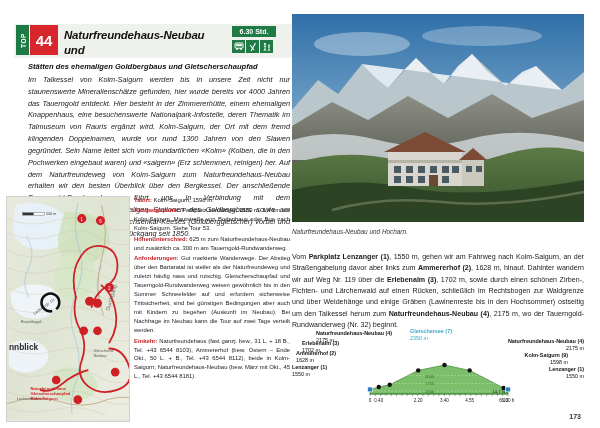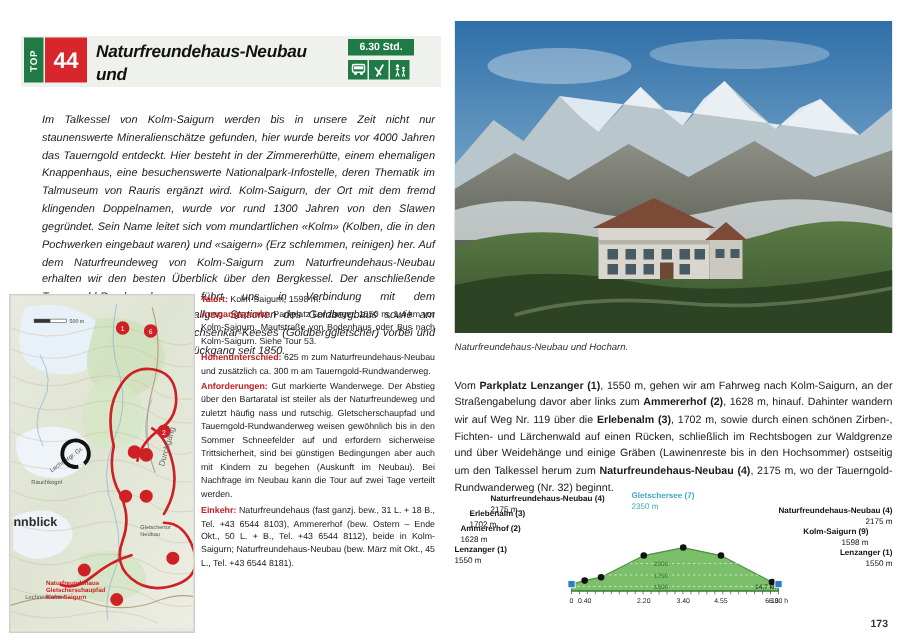--- a/index.html
+++ b/index.html
@@ -92,21 +92,21 @@
   #info-col {
     position:absolute; left:134px; top:196px; width:156px; height:228px;
     font-size:5.9px; line-height:1.52; color:#1b1b1b;
     text-align:justify;
     overflow:hidden;
   }
   #info-col p { margin:0 0 1.5px 0; }
   #info-col b { color:#c22026; }
 
   
-  #right-col { position:absolute; left:300px; top:0; width:298px; height:428px; }
+  #right-col { position:absolute; left:289px; top:0; width:298px; height:428px; }
 
   #photo {
     position:absolute; left:3px; top:14px; width:292px; height:208px;
     overflow:hidden;
   }
   #photo-caption {
     position:absolute; left:3px; top:228px; width:292px;
     font-size:6.4px; font-style:italic; color:#333;
   }
   #desc {
@@ -170,20 +170,21 @@
       <div class="pict">
         <svg width="10" height="10" viewBox="0 0 10 10">
             <circle cx="3" cy="2" r="1.1" fill="#fff"></circle>
             <path d="M3 3.3 L3 6.5 M1.8 4.3 L4.2 4.3 M3 6.5 L1.9 9 M3 6.5 L4.1 9" stroke="#fff" stroke-width=".8" fill="none"></path>
             <circle cx="7" cy="3.4" r="0.9" fill="#fff"></circle>
             <path d="M7 4.4 L7 6.8 M6 5.2 L8 5.2 M7 6.8 L6.2 9 M7 6.8 L7.8 9" stroke="#fff" stroke-width=".7" fill="none"></path>
           </svg>
       </div>
     </div>
 
+    <div id="subhead">Stätten des ehemaligen Goldbergbaus und Gletscherschaupfad</div>
     <div id="intro">Im Talkessel von Kolm-Saigurn werden bis in unsere Zeit nicht nur staunenswerte Mineralienschätze gefunden, hier wurde bereits vor 4000 Jahren das Tauerngold entdeckt. Hier besteht in der Zimmererhütte, einem ehemaligen Knappenhaus, eine besuchenswerte Nationalpark-Infostelle, deren Thematik im Talmuseum von Rauris ergänzt wird. Kolm-Saigurn, der Ort mit dem fremd klingenden Doppelnamen, wurde vor rund 1300 Jahren von den Slawen gegründet. Sein Name leitet sich vom mundartlichen «Kolm» (Kolben, die in den Pochwerken eingebaut waren) und «saigern» (Erz schlemmen, reinigen) her. Auf dem Naturfreundeweg von Kolm-Saigurn zum Naturfreundehaus-Neubau erhalten wir den besten Überblick über den Bergkessel. Der anschließende Tauerngold-Rundwanderweg führt uns in Verbindung mit dem Gletscherschaupfad an ehemaligen Stationen des Goldbergbaus sowie am Gletschertor des Vogelmaier-Ochsenkar-Keeses (Goldberggletscher) vorbei und verdeutlicht uns den Gletscherrückgang seit 1850.</div>
 
     <div id="map-wrap">
       <svg id="map-canvas" viewBox="0 0 124 226" preserveAspectRatio="none">
         <defs>
           <linearGradient id="terr" x1="0" y1="0" x2="1" y2="1">
             <stop offset="0%" stop-color="#e7eadd"></stop>
             <stop offset="45%" stop-color="#dfe4d2"></stop>
             <stop offset="100%" stop-color="#eceee2"></stop>
           </linearGradient>

